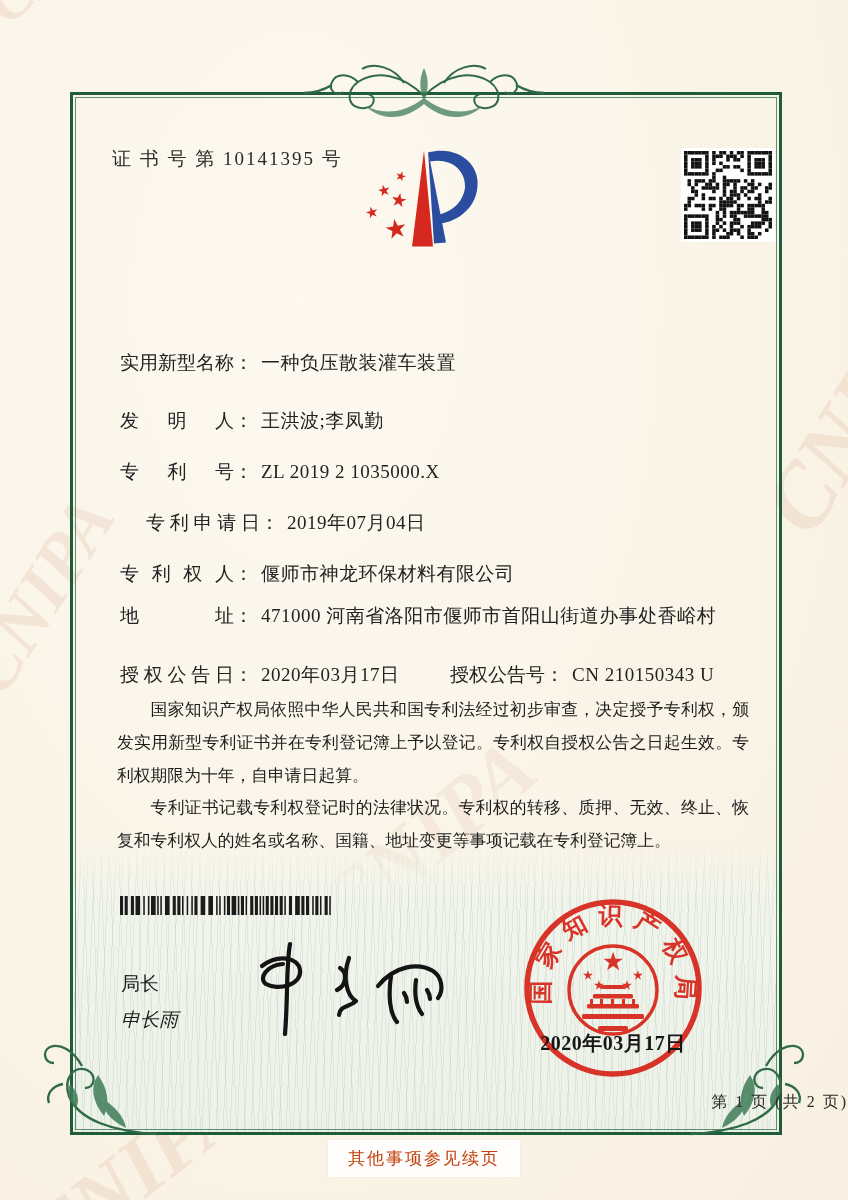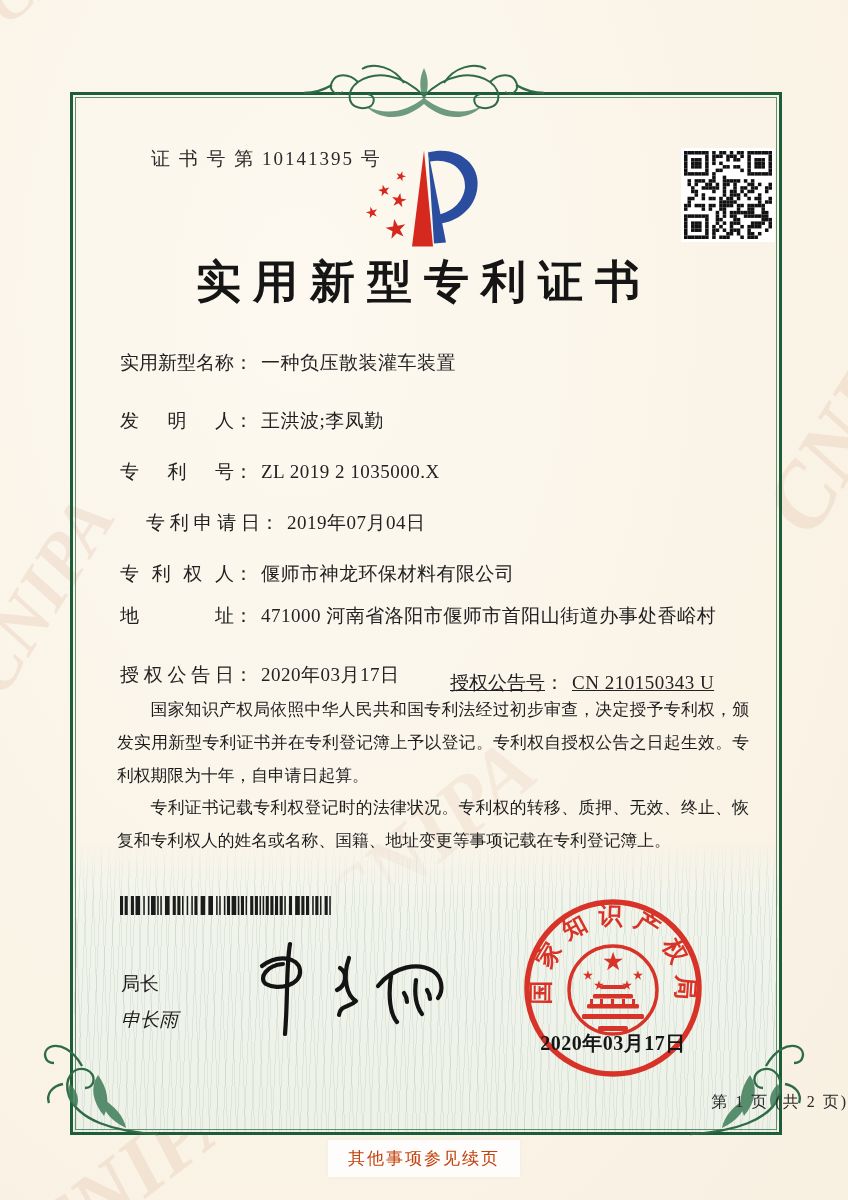--- a/index.html
+++ b/index.html
@@ -18,32 +18,32 @@
       -webkit-mask-image:linear-gradient(to bottom, rgba(0,0,0,0), #000 55px);
       mask-image:linear-gradient(to bottom, rgba(0,0,0,0), #000 55px);}
   
   .frame{position:absolute;left:70px;top:92px;width:706px;height:1037px;border:3px solid #1f5c39;}
   .frame-inner{position:absolute;inset:2px;border:1px solid #5d8e71;}
   .ornament-top{position:absolute;left:304px;top:52px;width:240px;height:88px;}
   .flourish{position:absolute;width:118px;height:102px;}
   .flourish.bl{left:42px;top:1038px;}
   .flourish.br{left:688px;top:1038px;transform:scaleX(-1);}
   
-  .cert-no{position:absolute;left:112px;top:146px;font-size:19px;letter-spacing:2px;color:#2a2a2a;margin-left:39px;}
+  .cert-no{position:absolute;left:112px;top:146px;font-size:19px;letter-spacing:2px;color:#2a2a2a;}
   .logo{position:absolute;left:354px;top:140px;width:140px;height:112px;}
   .qr{position:absolute;left:681px;top:148px;width:94px;height:94px;background:#fff;padding:3px;box-sizing:border-box;}
   .title{position:absolute;left:0;width:848px;top:252px;text-align:center;font-size:45px;font-weight:600;
          letter-spacing:12px;color:#151515;}
   
   .fields{position:absolute;left:120px;top:350px;width:620px;font-size:19px;color:#222;}
   .frow{position:absolute;left:0;white-space:nowrap;}
   .flabel{display:inline-block;width:114px;text-align:justify;text-align-last:justify;}
   .fcolon{display:inline-block;margin-right:8px;}
   .fvalue{letter-spacing:0.5px;}
-  .grant{position:absolute;left:330px;top:8px;text-decoration:underline;}
+  .grant{position:absolute;left:330px;top:0;}
   
   .body-text{position:absolute;left:117px;top:694px;width:632px;font-size:16.8px;line-height:1.95;
              color:#1d1d1d;text-align:justify;}
   .body-text p{margin:0;text-indent:2em;}
   
   .barcode{position:absolute;left:120px;top:896px;width:214px;height:19px;}
   .signer-title{position:absolute;left:121px;top:971px;font-size:19px;color:#1c1c1c;
                 font-family:Liberation Serif, serif;}
   .signer-name{position:absolute;left:121px;top:1007px;font-size:19px;color:#1c1c1c;
                font-family:"Liberation Sans","DejaVu Sans",sans-serif;font-style:italic;}
@@ -436,21 +436,20 @@
       <rect x="17.6" y="84.48" width="3.52" height="3.52" fill="#111"></rect>
       <rect x="21.12" y="63.36" width="3.52" height="3.52" fill="#111"></rect>
       <rect x="21.12" y="66.88" width="3.52" height="3.52" fill="#111"></rect>
       <rect x="21.12" y="70.4" width="3.52" height="3.52" fill="#111"></rect>
       <rect x="21.12" y="73.92" width="3.52" height="3.52" fill="#111"></rect>
       <rect x="21.12" y="77.44" width="3.52" height="3.52" fill="#111"></rect>
       <rect x="21.12" y="80.96" width="3.52" height="3.52" fill="#111"></rect>
       <rect x="21.12" y="84.48" width="3.52" height="3.52" fill="#111"></rect>
     </svg>
 
-  <div class="title">实用新型专利证书</div>
 
   <div class="fields">
     <div class="frow" style="top:0;">
       <span class="flabel">实用新型名称</span><span class="fcolon">：</span><span class="fvalue">一种负压散装灌车装置</span>
     </div>
     <div class="frow" style="top:58px;">
       <span class="flabel">发明人</span><span class="fcolon">：</span><span class="fvalue">王洪波;李凤勤</span>
     </div>
     <div class="frow" style="top:109px;">
       <span class="flabel">专利号</span><span class="fcolon">：</span><span class="fvalue">ZL 2019 2 1035000.X</span>

